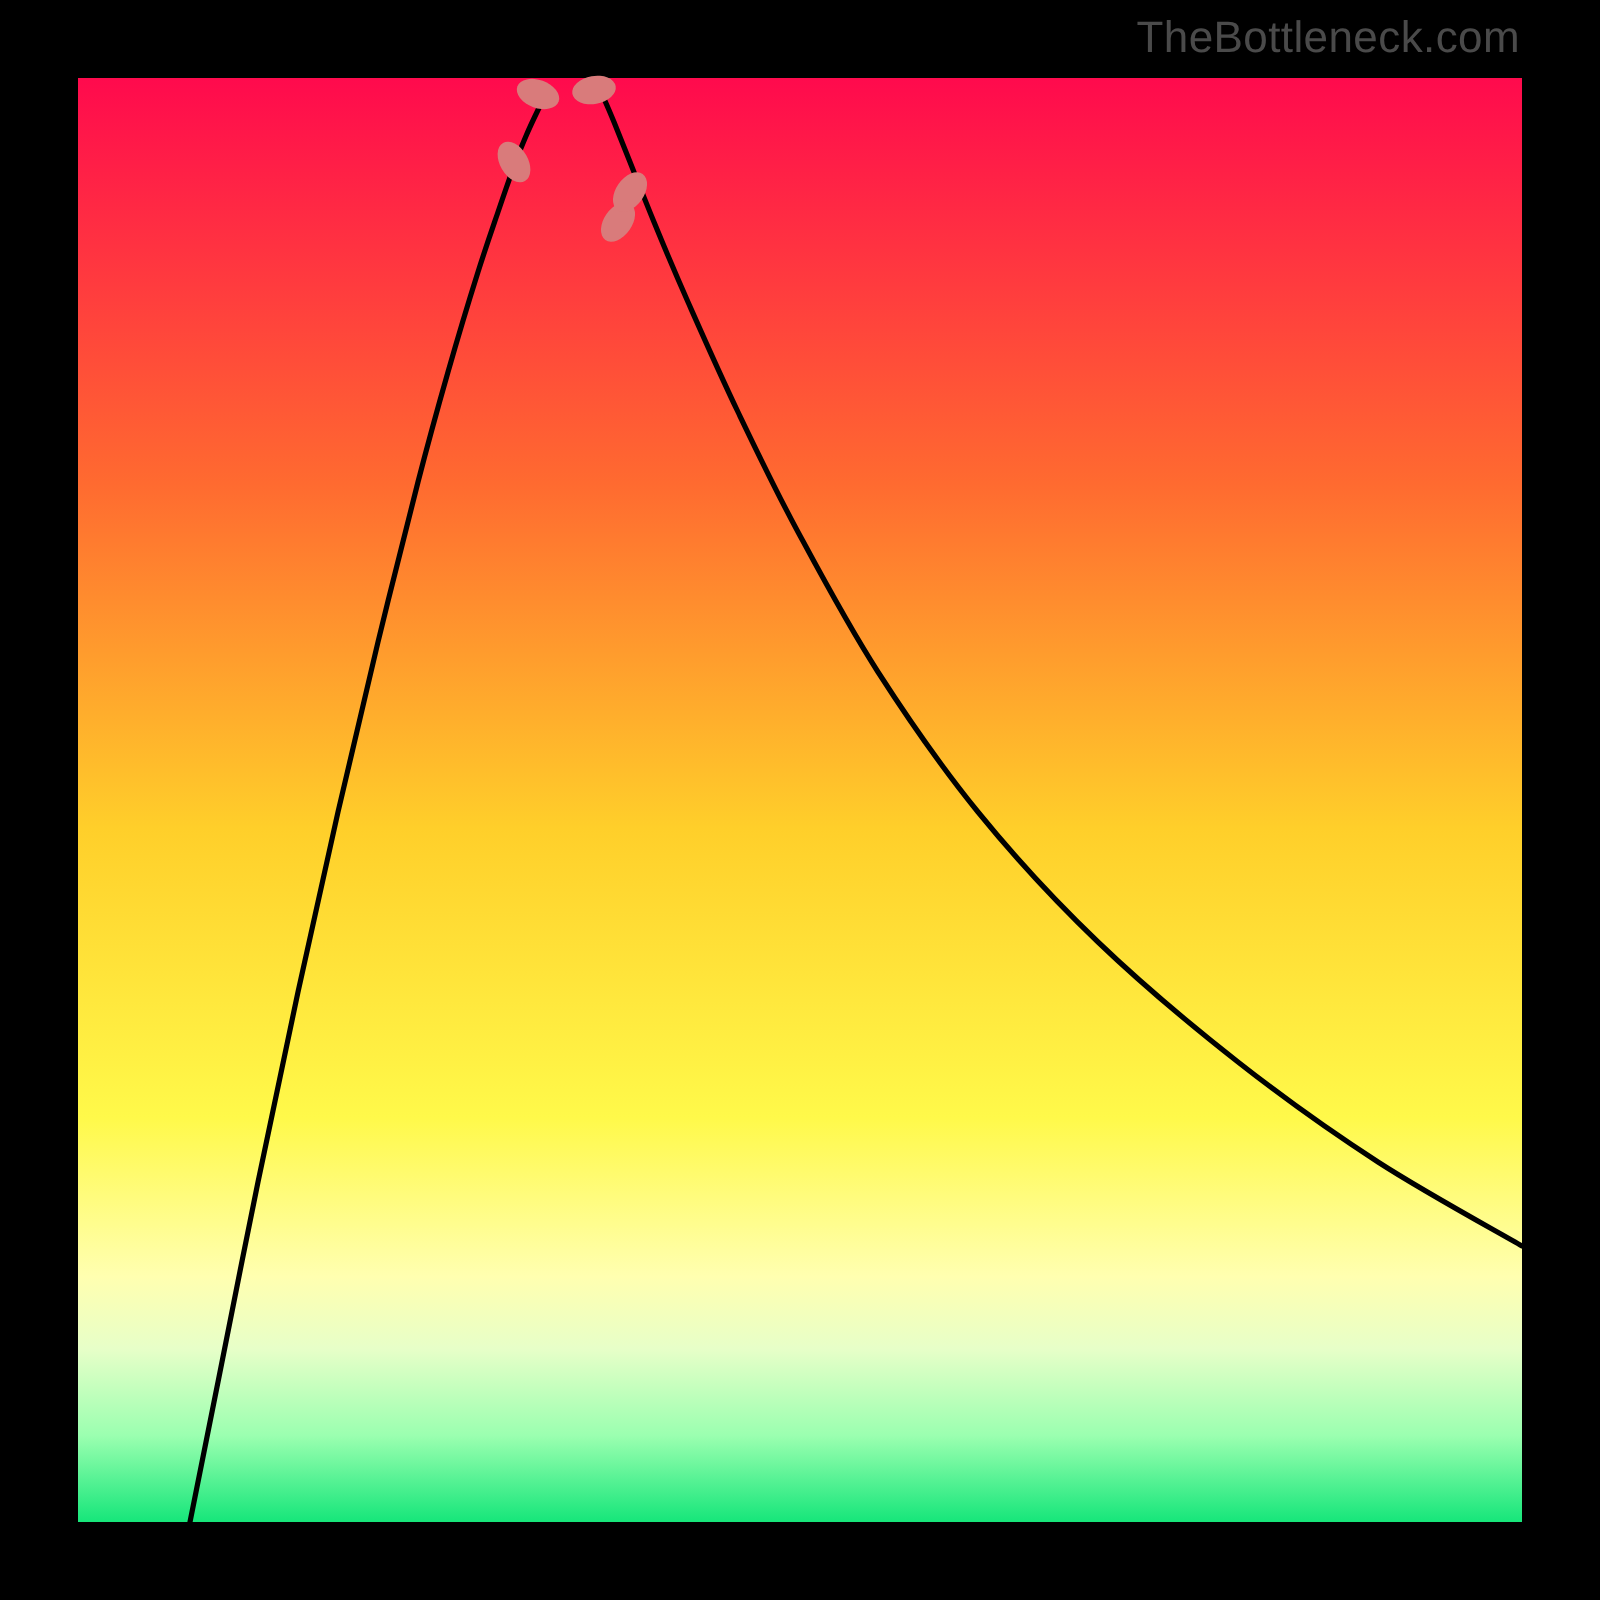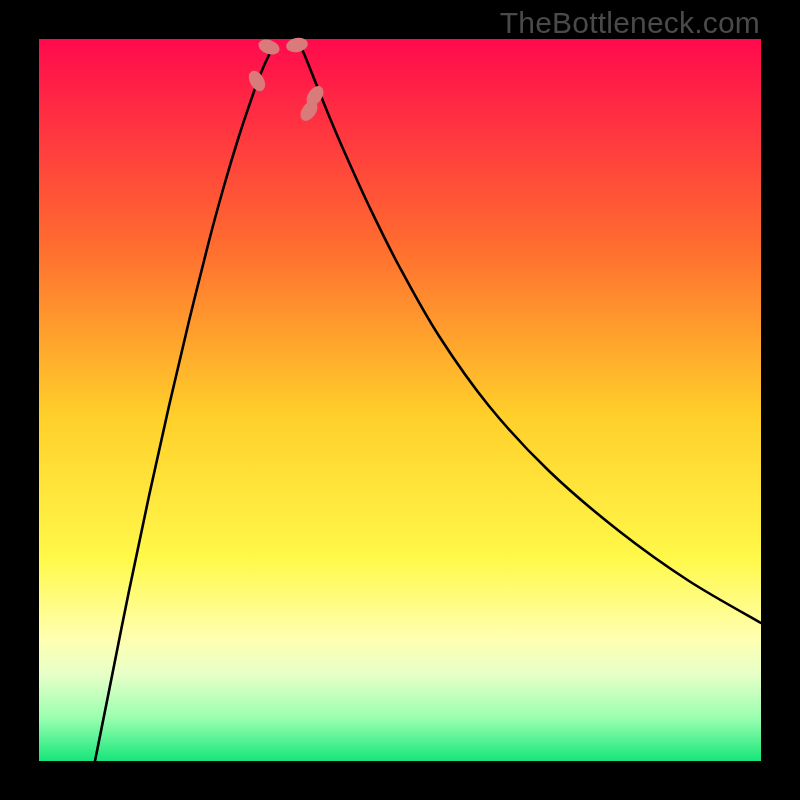--- a/index.html
+++ b/index.html
@@ -25,21 +25,21 @@
     left: 39px;
     width: 722px;
     height: 722px;
     
   }
   .watermark {
     position: absolute;
     top: 6px;
     right: 40px;
     color: #4a4a4a;
-    font-size: 30px;
+    font-size: 22px;
     font-weight: 400;
     letter-spacing: 0.2px;
   }
   svg.curve {
     position: absolute;
     top: 0;
     left: 0;
     width: 722px;
     height: 722px;
     overflow: visible;

